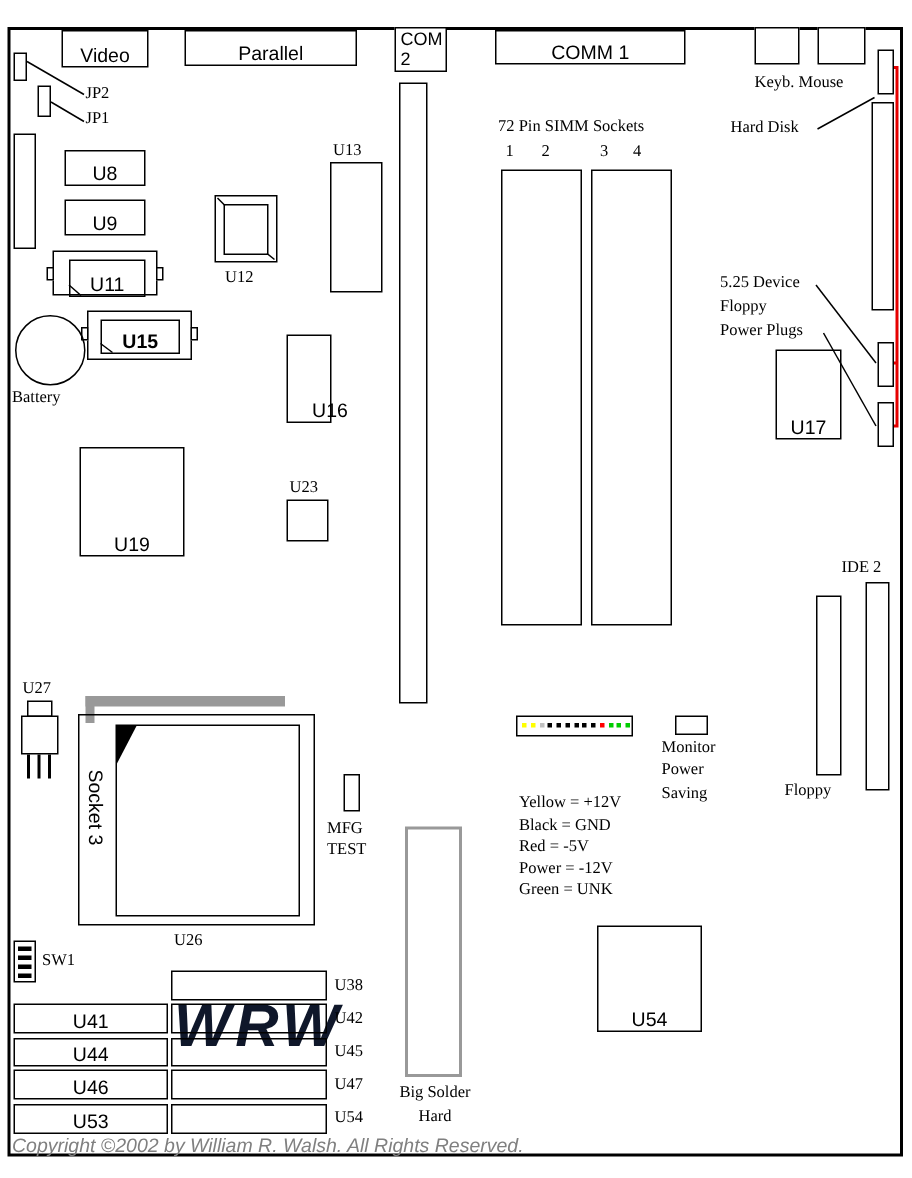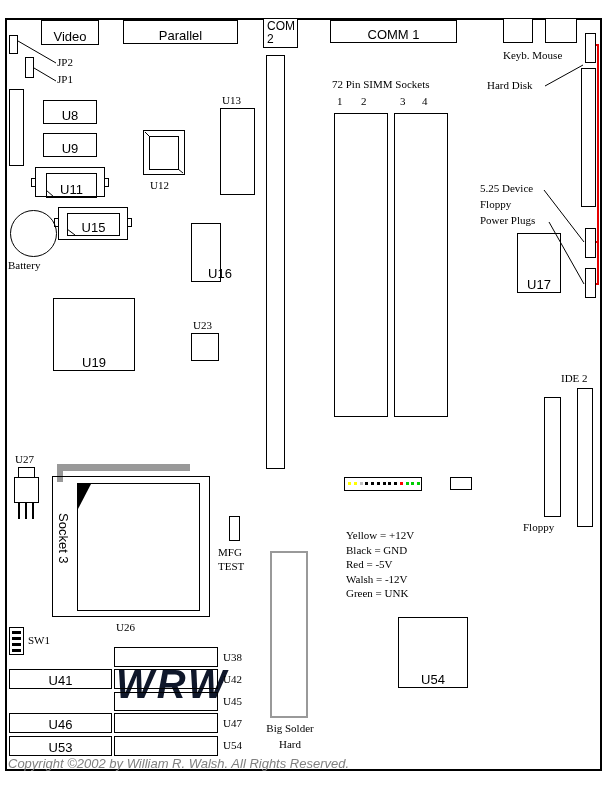--- a/index.html
+++ b/index.html
@@ -69,21 +69,21 @@
     </div>
 
   <div class="box" style="left:35px;top:167px;width:70px;height:30px;"></div>
   <div class="box" style="left:46px;top:173px;width:51px;height:25px;">
       <span>U11</span>
     </div>
   <div class="tab" style="left:31px;top:178px;"></div>
   <div class="tab" style="left:104px;top:178px;"></div>
 
   <div class="box" style="left:58px;top:207px;width:70px;height:33px;"></div>
-  <div class="box" style="left:67px;top:213px;width:53px;height:23px;">
+  <div class="box" style="left:67px;top:213px;width:53px;height:23px;font-weight:bold;">
       <span>U15</span>
     </div>
   <div class="tab" style="left:54px;top:218px;"></div>
   <div class="tab" style="left:127px;top:218px;"></div>
 
   <div class="box" style="left:10px;top:210px;width:47px;height:47px;border-radius:50%;"></div>
   <div class="lbl" style="left:8px;top:258px;">Battery</div>
 
   <div class="box" style="left:143px;top:130px;width:42px;height:45px;"></div>
   <div class="box" style="left:149px;top:136px;width:30px;height:34px;"></div>
@@ -114,21 +114,21 @@
     <div>Power Plugs</div>
   </div>
 
   <div class="box" style="left:517px;top:233px;width:44px;height:60px;">
       <span>U17</span>
     </div>
 
   <div class="box" style="left:191px;top:223px;width:27px;height:59px;padding-left:28px;">
       <span>U16</span>
     </div>
-  <div class="box" style="left:53px;top:298px;width:82px;height:73px;">
+  <div class="box" style="left:53px;top:298px;width:70px;height:73px;">
       <span>U19</span>
     </div>
   <div class="lbl" style="left:193px;top:318px;">U23</div>
   <div class="box" style="left:191px;top:333px;width:28px;height:28px;"></div>
 
   <div class="lbl" style="left:561px;top:371px;">IDE 2</div>
   <div class="box" style="left:577px;top:388px;width:16px;height:139px;"></div>
   <div class="box" style="left:544px;top:397px;width:17px;height:120px;"></div>
   <div class="lbl" style="left:523px;top:520px;">Floppy</div>
 
@@ -146,25 +146,30 @@
         <span class="dot" style="left: 54.75px; background: rgb(255, 0, 0);"></span>
         <span class="dot" style="left: 60.5px; background: rgb(0, 204, 0);"></span>
         <span class="dot" style="left: 66.25px; background: rgb(0, 204, 0);"></span>
         <span class="dot" style="left: 72px; background: rgb(0, 204, 0);"></span>
       </span>
   </div>
   <div class="lbl legend" style="left:346px;top:492px;margin-top:36px;">
     <div>Yellow = +12V</div>
     <div>Black = GND</div>
     <div>Red = -5V</div>
-    <div>Walsh = -12V</div>
+    <div>Power = -12V</div>
     <div>Green = UNK</div>
   </div>
 
   <div class="box" style="left:450px;top:477px;width:22px;height:13px;"></div>
+  <div class="lbl mlabel" style="left:441px;top:491px;">
+    <div>Monitor</div>
+    <div>Power</div>
+    <div>Saving</div>
+  </div>
 
   <div class="lbl" style="left:15px;top:452px;">U27</div>
   <div class="box" style="left:18px;top:467px;width:17px;height:11px;"></div>
   <div class="box" style="left:14px;top:477px;width:25px;height:26px;"></div>
   <div class="leg" style="left:18px;top:503px;height:16px;"></div>
   <div class="leg" style="left:25px;top:503px;height:16px;"></div>
   <div class="leg" style="left:32px;top:503px;height:16px;"></div>
 
   <div class="abs gray" style="left:57px;top:464px;width:133px;height:7px;"></div>
   <div class="abs gray" style="left:57px;top:464px;width:6px;height:18px;"></div>
@@ -191,20 +196,23 @@
 
   <div class="box cell" style="left:114px;top:647px;width:104px;height:20px;"></div>
   <div class="lbl" style="left:223px;top:650px;">U38</div>
 
   <div class="box cell" style="left:9px;top:669px;width:103px;height:20px;">
       <span>U41</span>
     </div>
   <div class="box cell" style="left:114px;top:669px;width:104px;height:20px;"></div>
   <div class="lbl" style="left:223px;top:672px;">U42</div>
 
+  <div class="box cell" style="left:9px;top:692px;width:103px;height:19px;">
+      <span>U44</span>
+    </div>
   <div class="box cell" style="left:114px;top:692px;width:104px;height:19px;"></div>
   <div class="lbl" style="left:223px;top:694px;">U45</div>
 
   <div class="box cell" style="left:9px;top:713px;width:103px;height:20px;">
       <span>U46</span>
     </div>
   <div class="box cell" style="left:114px;top:713px;width:104px;height:20px;"></div>
   <div class="lbl" style="left:223px;top:716px;">U47</div>
 
   <div class="box cell" style="left:9px;top:736px;width:103px;height:20px;">

